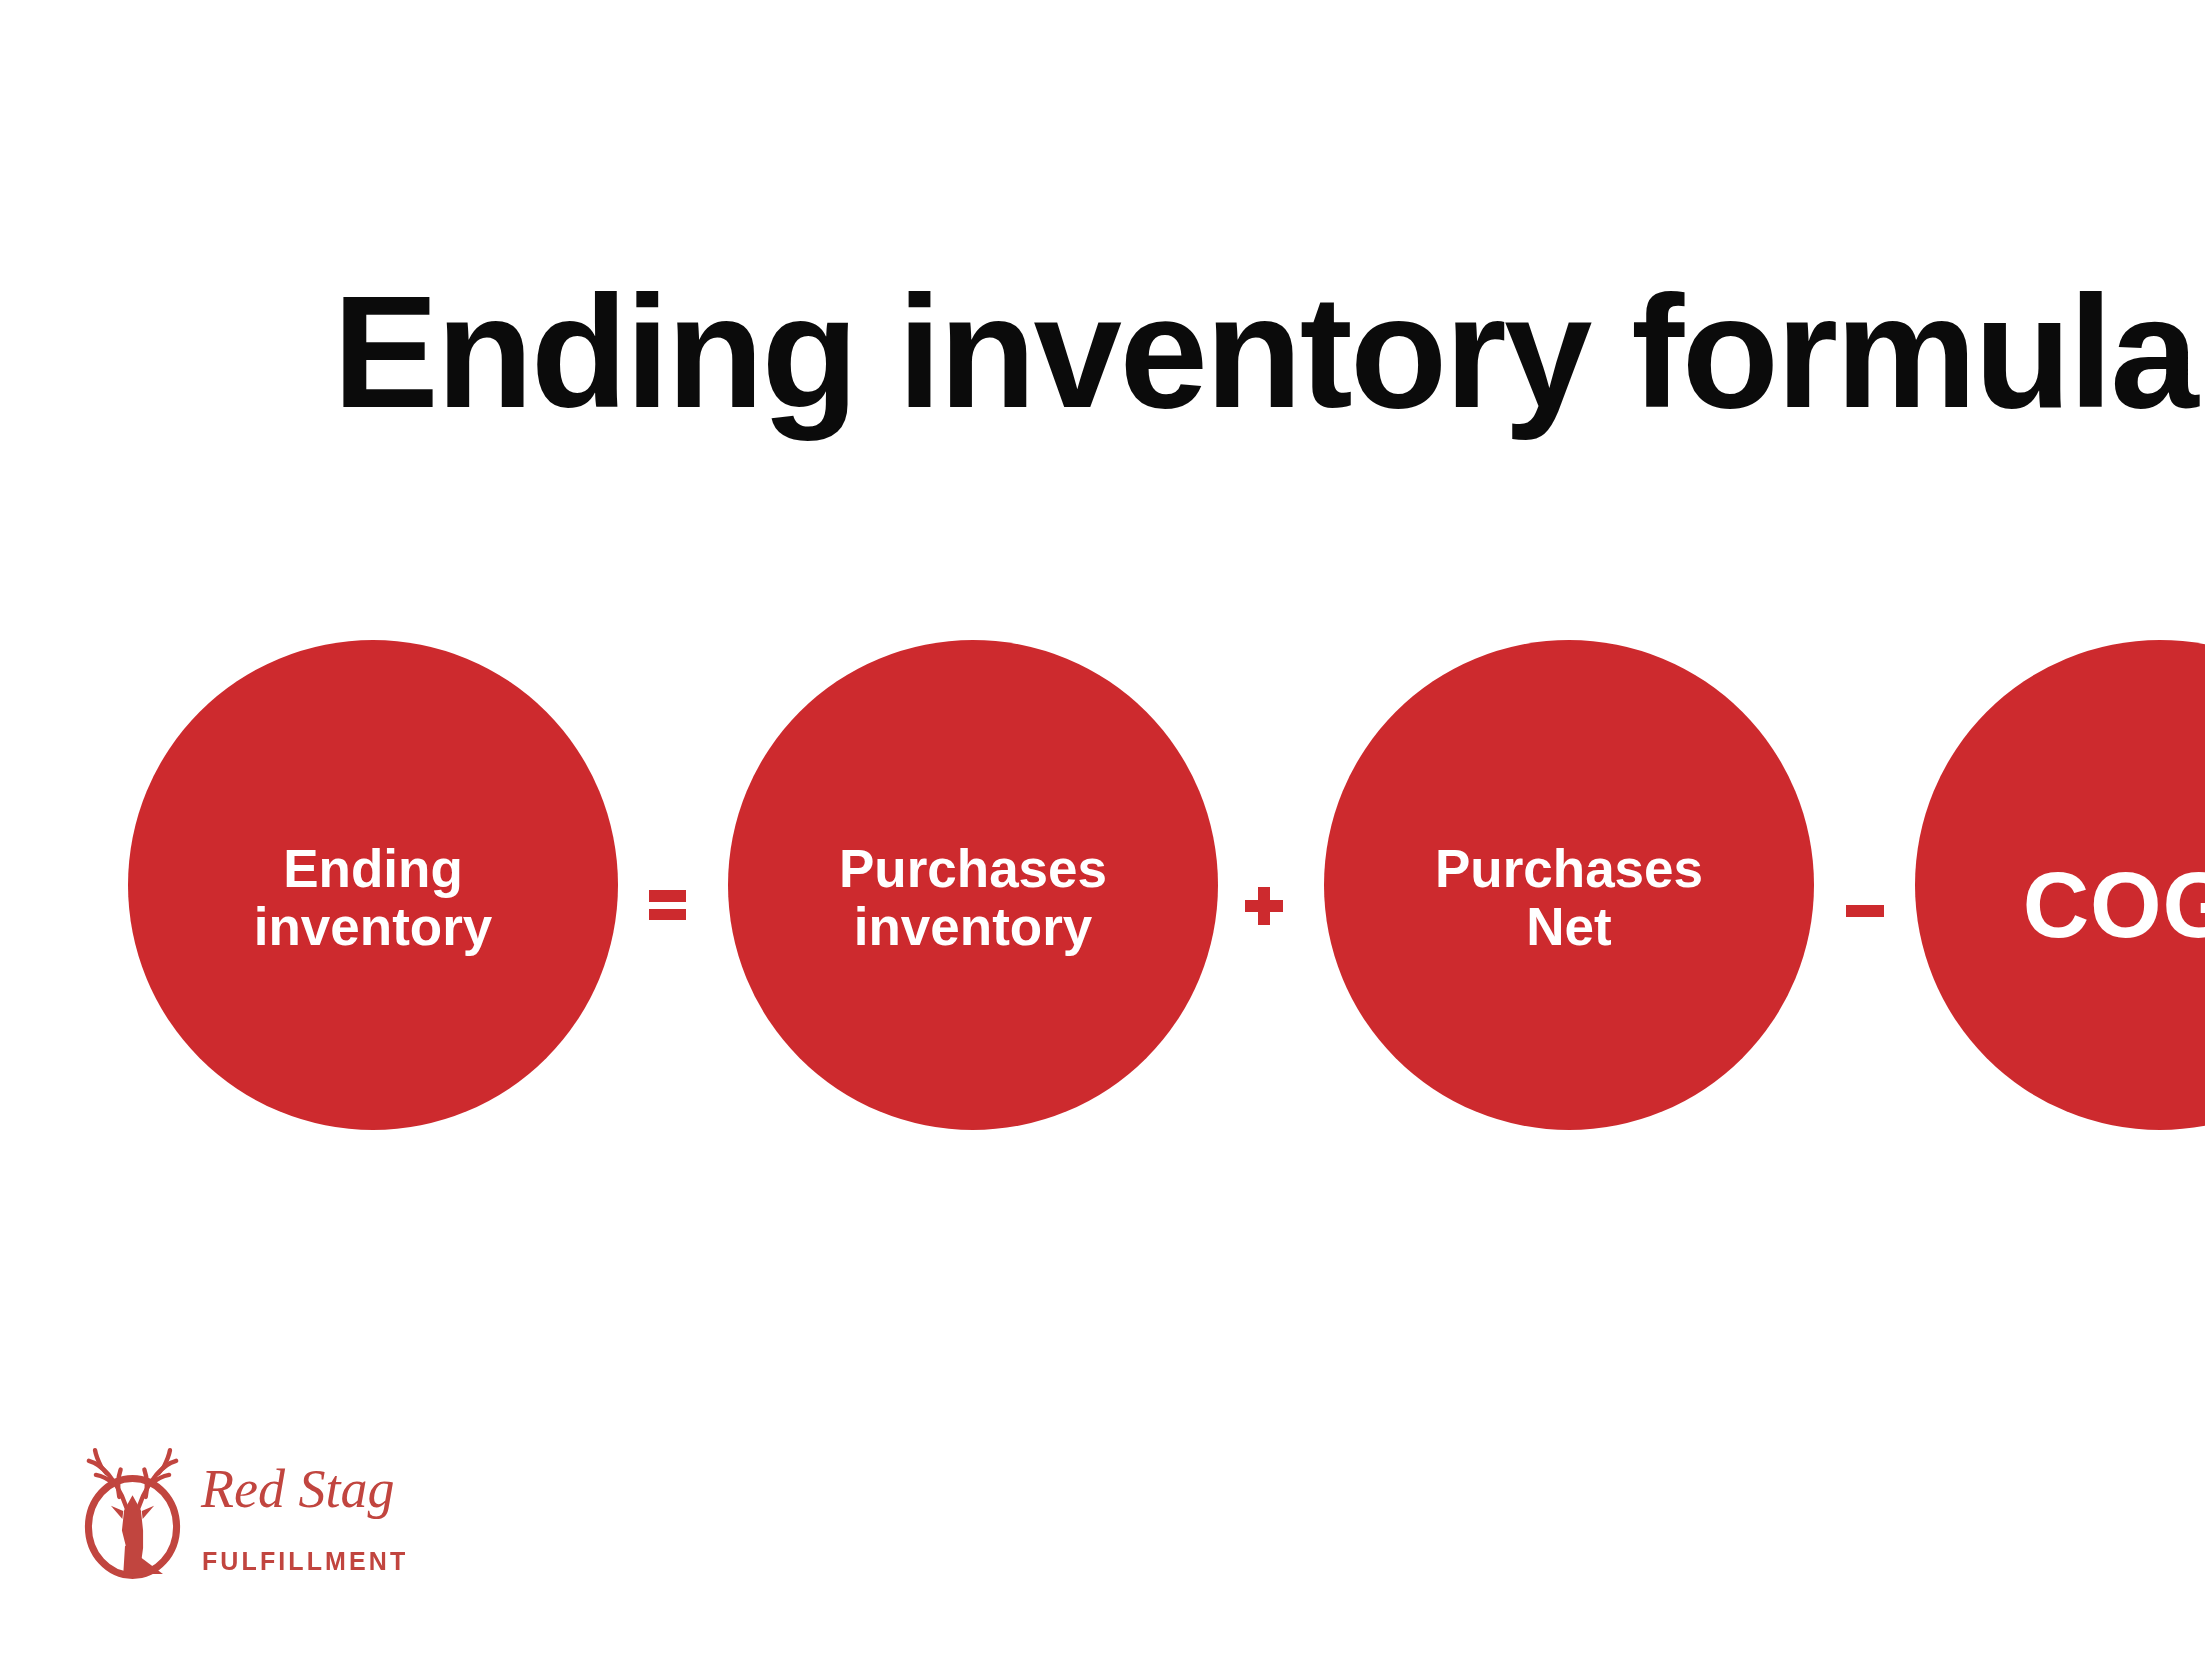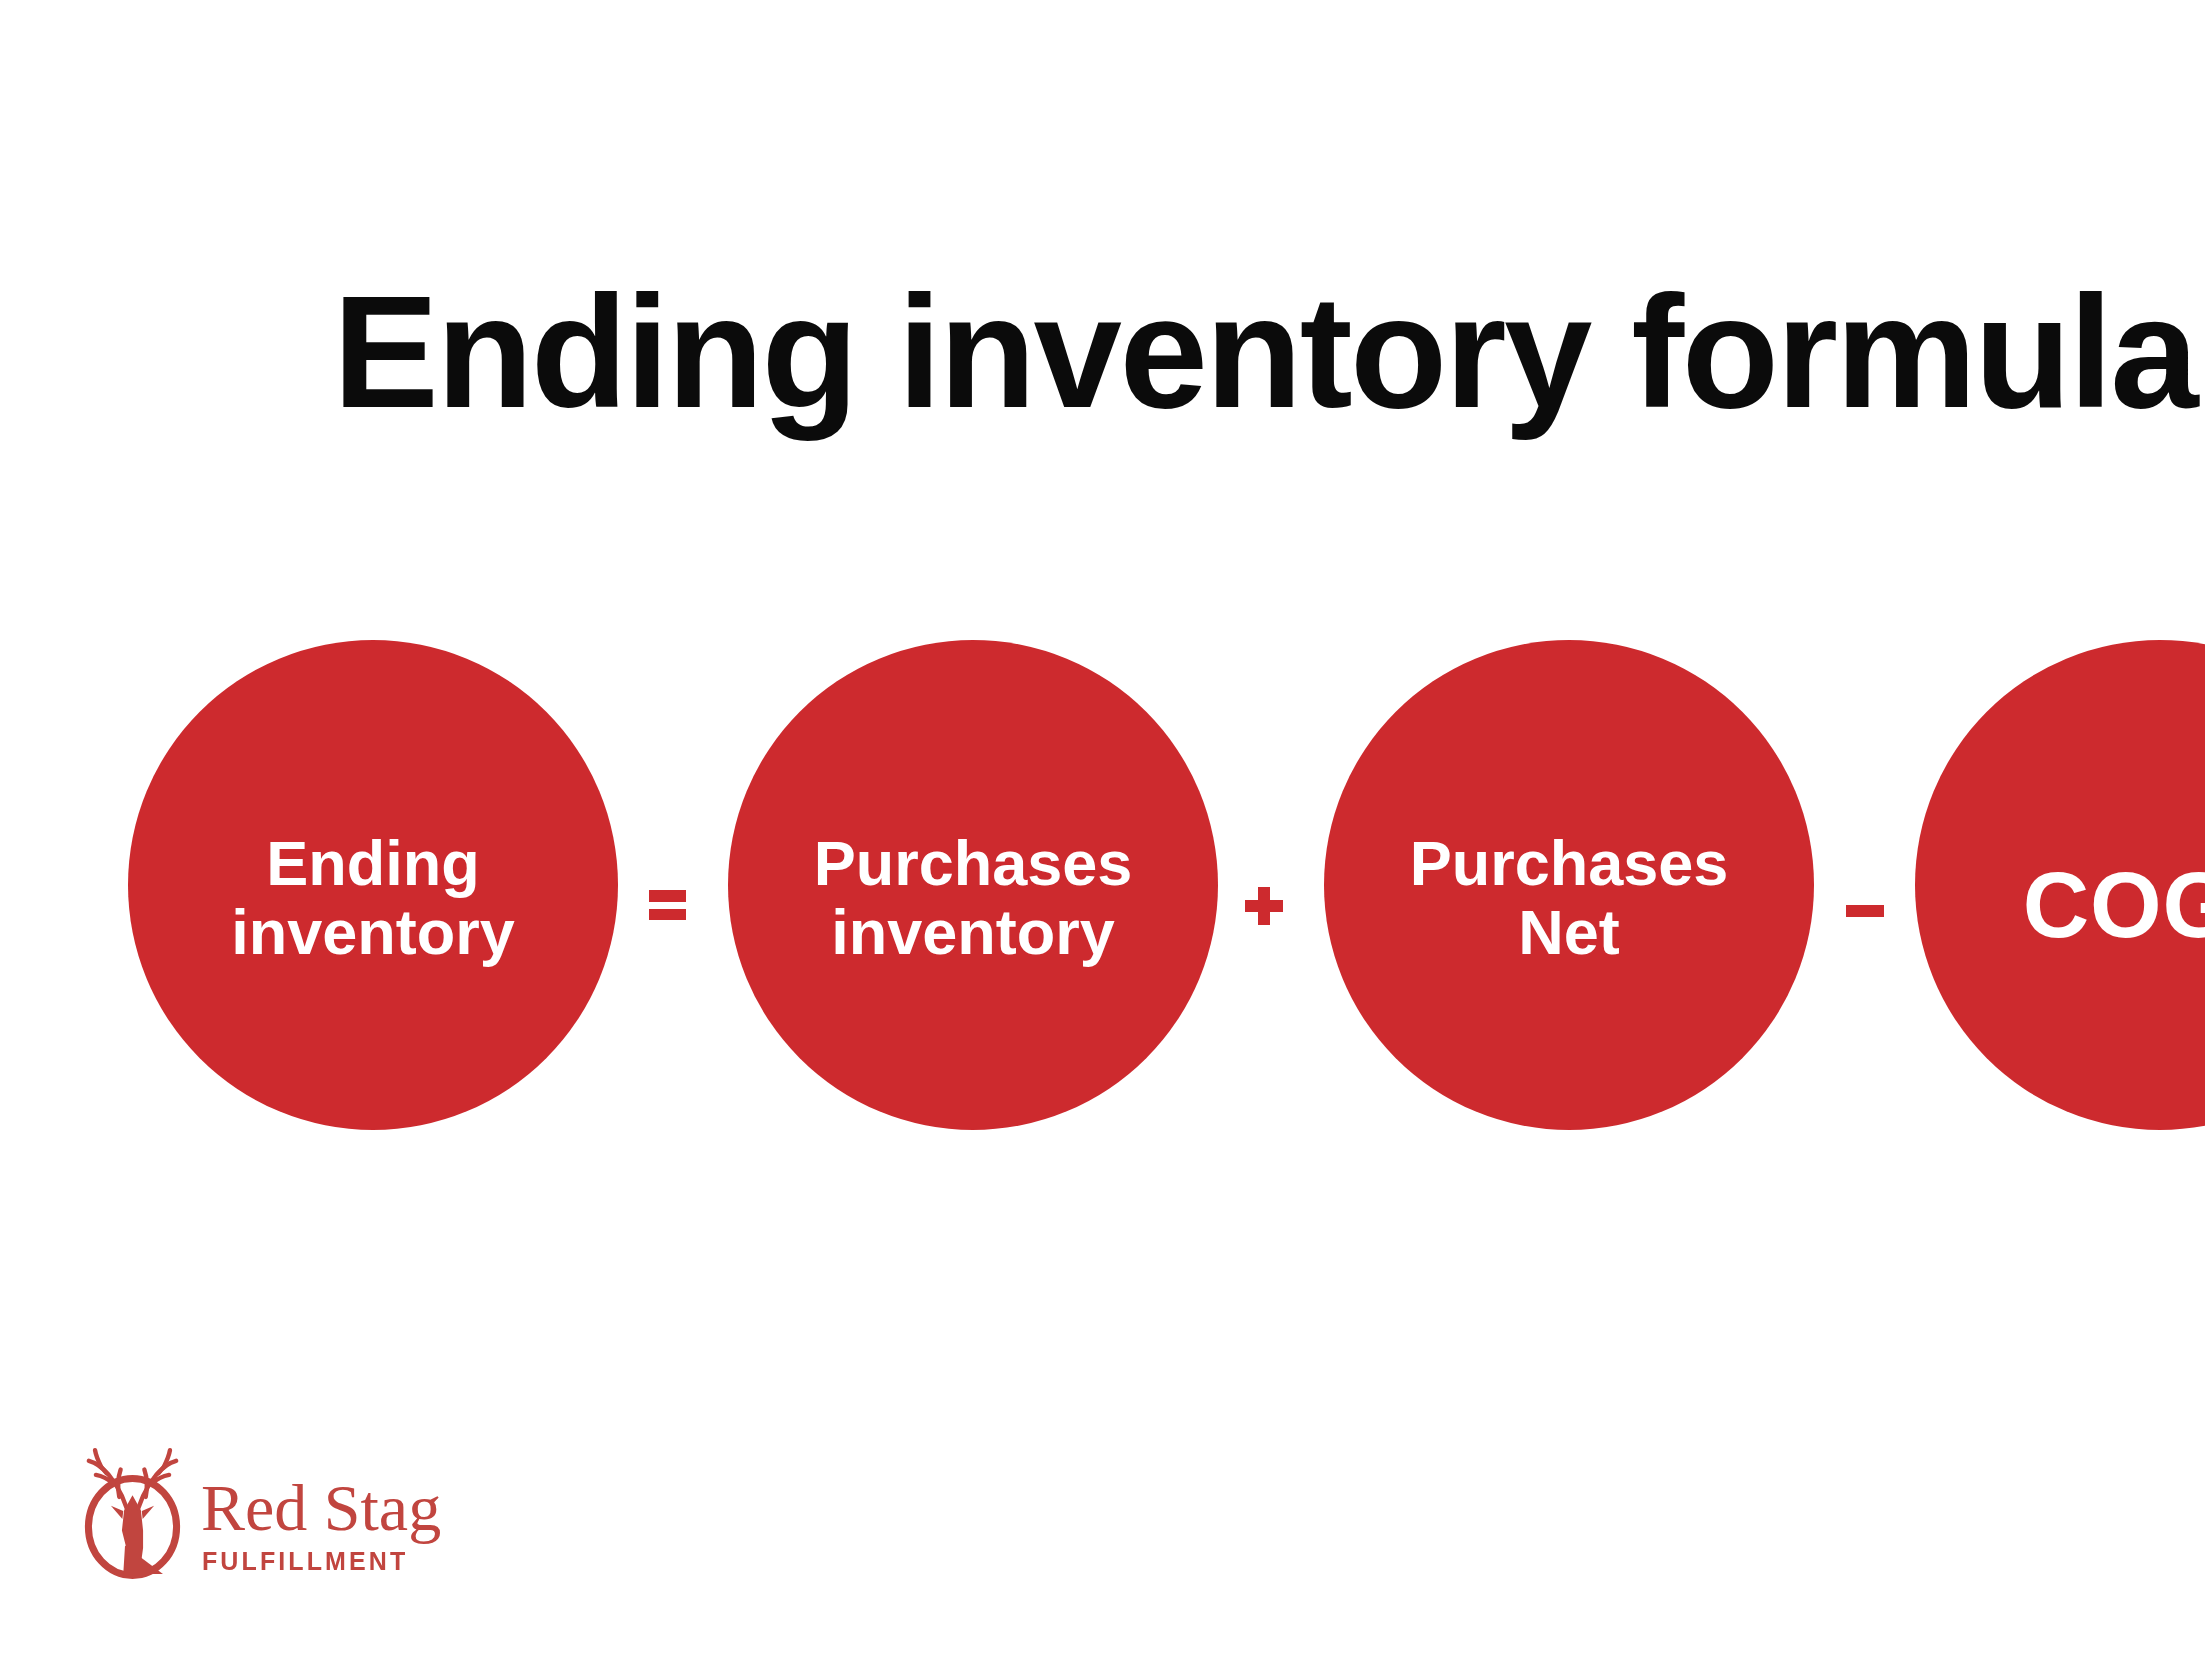--- a/index.html
+++ b/index.html
@@ -38,21 +38,21 @@
     background:var(--circle-red);
     display:flex;
     align-items:center;
     justify-content:center;
     text-align:center;
   }
   .circle .clabel{
     transform:translateY(13.2px);
     color:var(--circle-text);
     font-weight:700;
-    font-size:63px;
+    font-size:53px;
     line-height:1.09;
     letter-spacing:0;
   }
   .circle .clabel span{display:block;}
   .circle.c1{left:128px;}
   .circle.c2{left:728px;}
   .circle.c3{left:1324px;}
   .circle.c4{left:1915px;}
   .circle.c4 .clabel{font-size:92px;letter-spacing:0.9px;transform:translateY(20px);}
   .op{position:absolute;}
@@ -70,27 +70,28 @@
   .op-minus{left:1846px;top:905px;width:38px;height:12.3px;}
   .op-minus .bar{width:38px;height:12.3px;}
   .logo{
     position:absolute;
     left:73px;top:1443px;
     width:463px;height:146px;
   }
   .logo svg{position:absolute;left:0;top:0;}
   .brand-name{
     position:absolute;
-    left:128px;top:32px;
+    left:128px;top:19px;
     font-family:"Liberation Serif", serif;
     font-weight:400;
-    font-size:66px;
+    font-size:54px;
     line-height:1;
     color:var(--logo-red);
     white-space:nowrap;
+    font-style:italic;
   }
   .brand-sub{
     position:absolute;
     left:129px;top:106px;
     font-family:"Liberation Sans", sans-serif;
     font-weight:700;
     font-size:25px;
     letter-spacing:3.1px;
     line-height:1;
     color:var(--logo-red);

